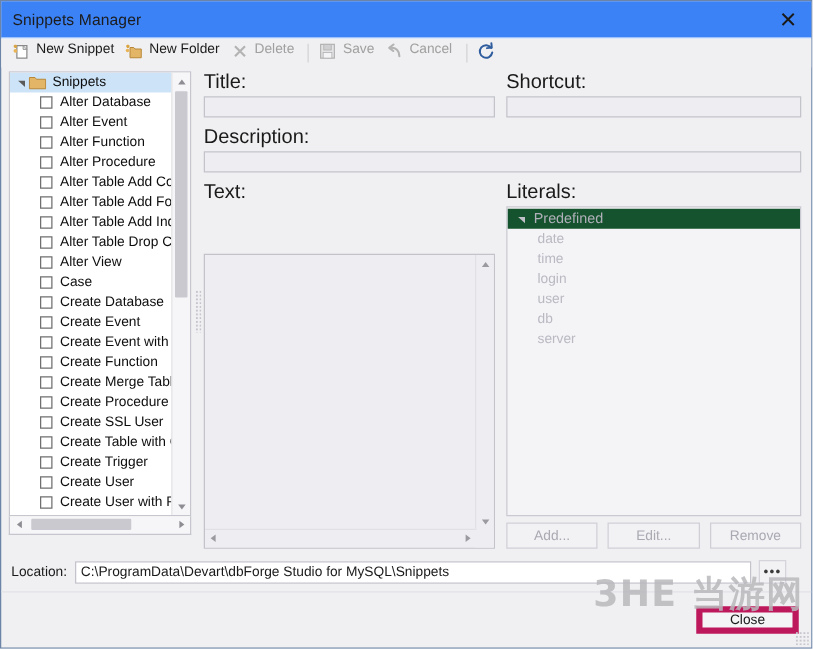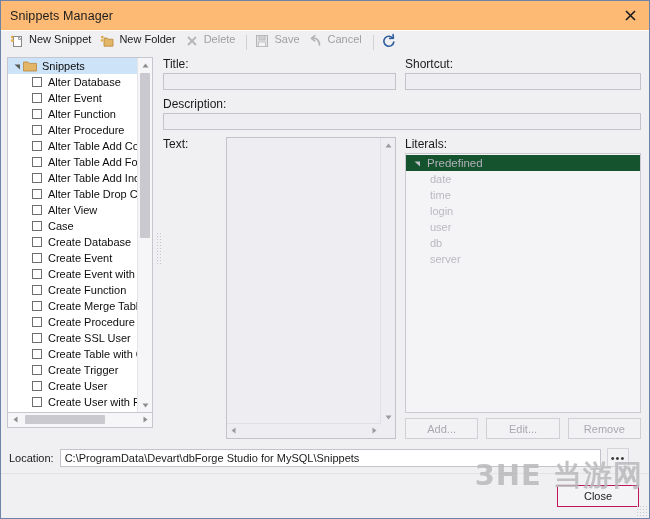--- a/index.html
+++ b/index.html
@@ -18,21 +18,21 @@
     position: absolute; left: 0; top: 0;
     width: 650px; height: 519px;
     background: #f0f0f2;
     border: 1px solid #6b84a8;
     box-sizing: border-box;
     display: flex; flex-direction: column;
   }
   
   .titlebar {
     height: 29px; flex: 0 0 29px;
-    background: #fdba74;
+    background: #3b82f6;
     display: flex; align-items: center;
     position: relative;
     border-bottom: 1px solid #ffffff;
   }
   .title-text {
     margin-left: 9px;
     font-size: 12.5px;
     color: #1c1c1c;
     letter-spacing: .1px;
   }
@@ -178,40 +178,40 @@
   }
 
   
   .right-pane {
     flex: 1 1 auto;
     padding: 3px 8px 0 0;
     box-sizing: border-box;
     display: flex; flex-direction: column;
   }
   .fld-label {
-    font-size: 12px; color: #1a1a1a;
+    font-size: 16px; color: #1a1a1a;
     margin-bottom: 2px;
   }
   .tinput {
     height: 17px;
     border: 1px solid #c3c3cb;
     background: #eeeef2;
     box-sizing: border-box;
     font-size: 11px;
     color: #202020;
     padding: 1px 3px;
     font-family: "Liberation Sans", sans-serif;
     outline: none;
   }
   .row-two { display: flex; gap: 9px; }
   .col-title { flex: 1 1 auto; display: flex; flex-direction: column; }
   .col-shortcut { width: 236px; flex: 0 0 236px; display: flex; flex-direction: column; }
 
   .lower { display: flex; gap: 9px; flex: 1 1 auto; min-height: 0; }
-  .text-col { flex: 1 1 auto; display: flex; flex-direction: row; min-width: 0; gap: 38px; }
+  .text-col { flex: 1 1 auto; display: flex; flex-direction: column; min-width: 0; gap: 38px; }
   .lit-col { width: 236px; flex: 0 0 236px; display: flex; flex-direction: column; }
 
   .textbox {
     flex: 1 1 auto;
     border: 1px solid #c3c3cb;
     background: #eeeef2;
     position: relative;
     min-height: 0;
   }
   .textbox .vscroll { background: #eeeef2; border-left: 1px solid #e0e0e6; }
@@ -302,21 +302,21 @@
   
   .footer {
     flex: 0 0 auto;
     height: 44px;
     border-top: 1px solid #e2e2e8;
     position: relative;
   }
   .close-btn {
     position: absolute; right: 10px; top: 11px;
     width: 82px; height: 22px;
-    border: 1px solid #be185d;
+    border: 5px solid #be185d;
     background: #f4f4f7;
     font-size: 11px; color: #1a1a1a;
     display: flex; align-items: center; justify-content: center;
     box-sizing: border-box;
     font-family: "Liberation Sans", sans-serif;
   }
   .resize-grip {
     position: absolute; right: 2px; bottom: 2px;
     width: 11px; height: 11px;
     background-image: radial-gradient(#c6c6ce 40%, transparent 41%);

